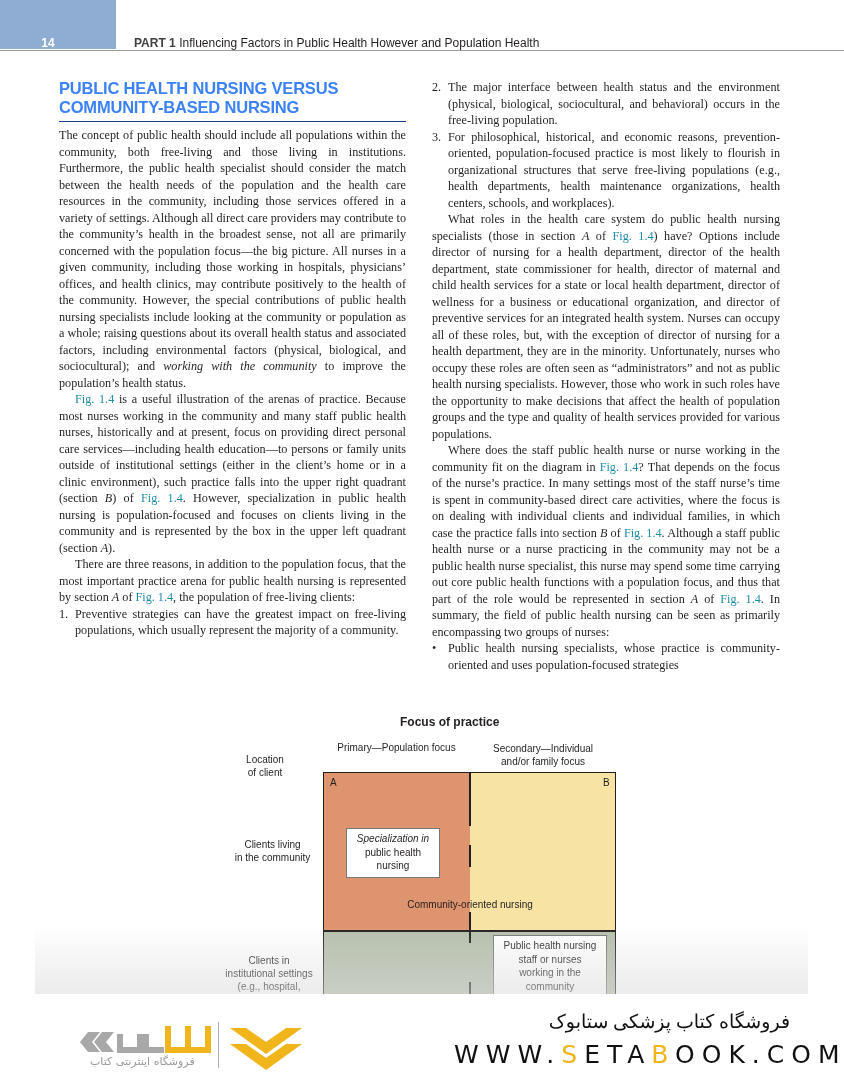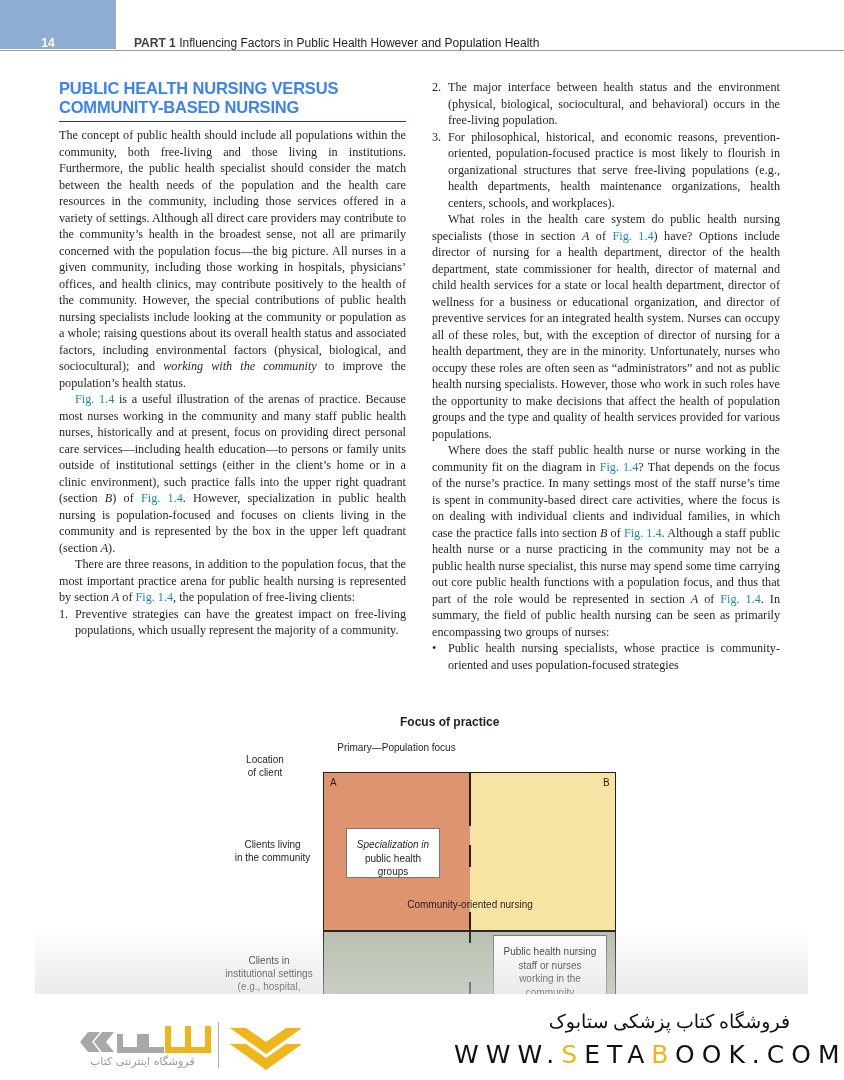--- a/index.html
+++ b/index.html
@@ -51,21 +51,21 @@
   .quad { position: absolute; box-sizing: border-box; }
   .quad-a { left: 323px; top: 72px; width: 147px; height: 159px; background: #df9470; border: 1.5px solid #231f20; border-right: none; }
   .quad-b { left: 470px; top: 72px; width: 146px; height: 159px; background: #f7e4a4; border: 1.5px solid #231f20; border-left: none; }
   .quad-c { left: 323px; top: 231px; width: 147px; height: 80px; background: #b6c0ac; border-left: 1.5px solid #231f20; border-top: 1.5px solid #231f20; }
   .quad-d { left: 470px; top: 231px; width: 146px; height: 80px; background: #b6c0ac; border-right: 1.5px solid #231f20; border-top: 1.5px solid #231f20; }
   .divider-seg { position: absolute; left: 469px; width: 2px; background: #231f20; }
   .quad-letter { position: absolute; font-family: "Liberation Sans", sans-serif; font-size: 10px; color: #231f20; }
   .fig-box {
     position: absolute; background: #ffffff; border: 1px solid #777; box-sizing: border-box;
     font-family: "Liberation Sans", sans-serif; font-size: 10px; line-height: 13.5px; text-align: center; color: #231f20;
-    padding-top: 9px;
+    padding-top: 3px;
   }
   .fig-band-label { position: absolute; left: 380px; top: 199px; width: 180px; text-align: center; font-family: "Liberation Sans", sans-serif; font-size: 10px; color: #231f20; }
   .fade {
     position: absolute; left: 35px; top: 925px; width: 773px; height: 70px;
     background: linear-gradient(to bottom, rgba(230,230,230,0) 0%, rgba(218,218,218,0.55) 100%);
     pointer-events: none;
   }
   .white-cover { position: absolute; left: 0; top: 994px; width: 844px; height: 86px; background: #ffffff; }
 
   
@@ -117,20 +117,24 @@
   </ul>
 </div>
 
 <div class="figure">
   <div class="fig-title">Focus of practice</div>
   <div class="fig-label bold" style="left:225px; top:53px; width:80px;">
     <div>Location</div>
     <div>of client</div>
   </div>
   <div class="fig-label" style="left:323px; top:41px; width:147px;">Primary—Population focus</div>
+  <div class="fig-label" style="left:470px; top:42px; width:146px;">
+    <div>Secondary—Individual</div>
+    <div>and/or family focus</div>
+  </div>
 
   <div class="quad quad-a"></div>
   <div class="quad quad-b"></div>
   <div class="quad quad-c"></div>
   <div class="quad quad-d"></div>
 
   <div class="divider-seg" style="top:72px; height:54px;"></div>
   <div class="divider-seg" style="top:145px; height:22px;"></div>
   <div class="divider-seg" style="top:212px; height:19px;"></div>
   <div class="divider-seg" style="top:231px; height:12px;"></div>
@@ -145,21 +149,21 @@
   </div>
   <div class="fig-label" style="left:212px; top:254px; width:114px;">
     <div>Clients in</div>
     <div>institutional settings</div>
     <div>(e.g., hospital,</div>
   </div>
 
   <div class="fig-box" style="left:346px; top:128px; width:94px; height:50px;">
     <div style="font-style:italic;">Specialization in</div>
     <div>public health</div>
-    <div>groups</div>
+    <div>nursing</div>
   </div>
   <div class="fig-band-label">Community-oriented nursing</div>
   <div class="fig-box" style="left:493px; top:235px; width:114px; height:70px;">
     <div>Public health nursing</div>
     <div>staff or nurses</div>
     <div>working in the</div>
     <div>community</div>
   </div>
 </div>
 

